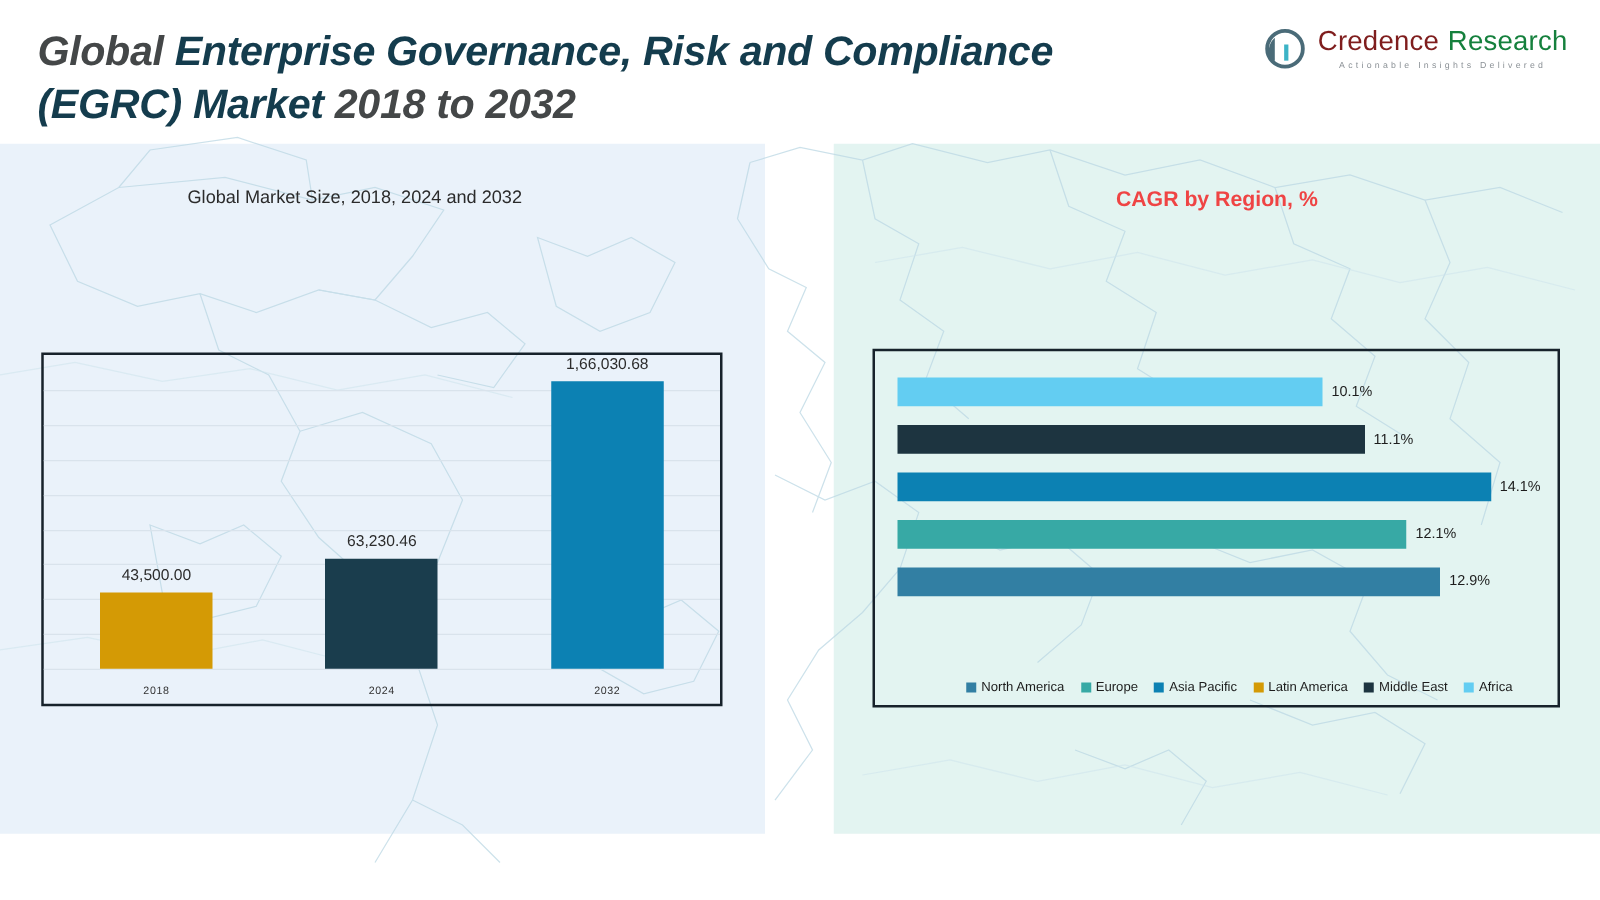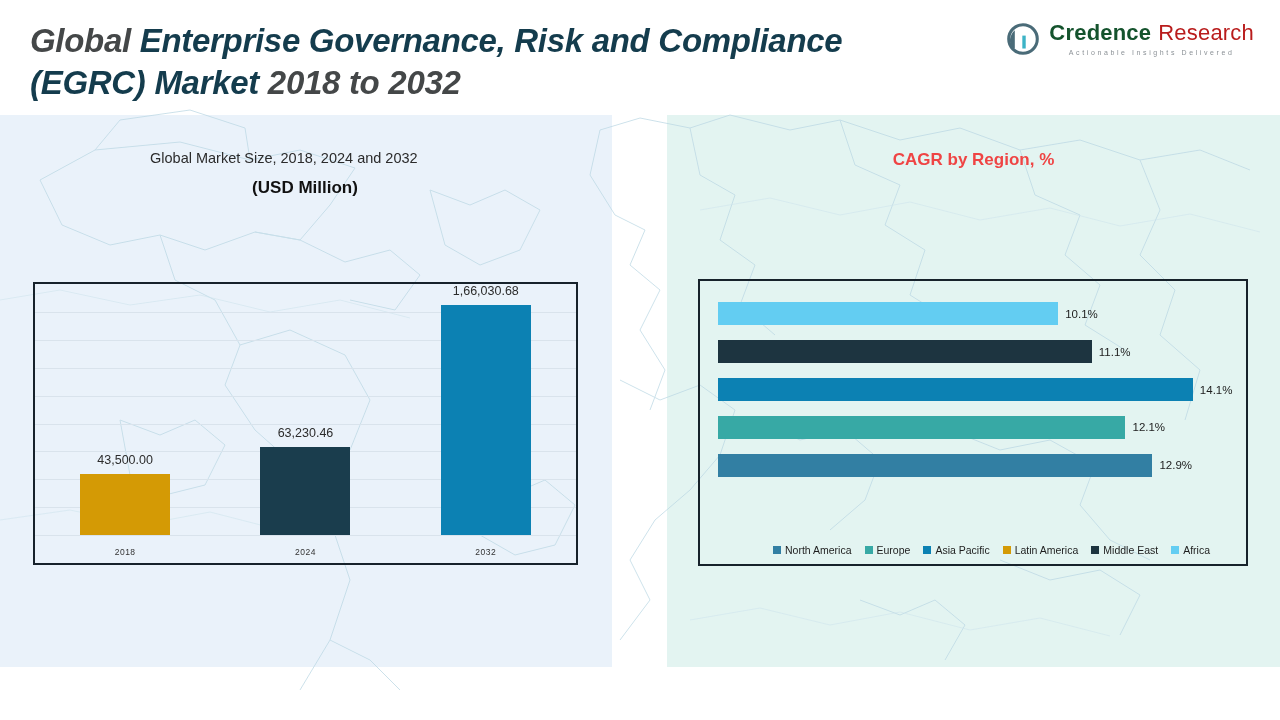--- a/index.html
+++ b/index.html
@@ -30,22 +30,22 @@
     color: #1b4050;
   }
   .title .grey { color: #444748; }
   .title .dark { color: #143c4d; }
 
   
   .logo { position: absolute; right: 26px; top: 22px; display: flex; align-items: center; gap: 9px; }
   .logo-mark { width: 34px; height: 34px; flex: 0 0 34px; }
   .logo-text { display: flex; flex-direction: column; line-height: 1; }
   .logo-row { display: flex; align-items: baseline; gap: 7px; }
-  .logo-credence { font-size: 22px; color: #14532d; letter-spacing: .2px; font-weight: bold; }
-  .logo-research { font-size: 22px; color: #b91c1c; letter-spacing: .2px; }
+  .logo-credence { font-size: 22px; color: #7f1d1d; letter-spacing: .2px; }
+  .logo-research { font-size: 22px; color: #15803d; letter-spacing: .2px; }
   .logo-tag {
     font-size: 7px; color: #8b9196; letter-spacing: 2.6px;
     margin-top: 5px; text-align: center; white-space: nowrap;
   }
 
   
   .lp-title1 {
     position: absolute; left: 150px; top: 150px;
     font-size: 14.5px; color: #2b2b2b; white-space: nowrap;
   }
@@ -155,21 +155,20 @@
         <div class="logo-row">
           <span class="logo-credence">Credence</span>
           <span class="logo-research">Research</span>
         </div>
         <div class="logo-tag">Actionable Insights Delivered</div>
       </div>
     </div>
   </div>
 
   <div class="lp-title1">Global Market Size, 2018, 2024 and 2032</div>
-  <div class="lp-title2">(USD Million)</div>
 
   <div class="chart-box-left">
     <div class="grid" id="left-grid">
         <div class="gl" style="top: 10%;"></div>
         <div class="gl" style="top: 20%;"></div>
         <div class="gl" style="top: 30%;"></div>
         <div class="gl" style="top: 40%;"></div>
         <div class="gl" style="top: 50%;"></div>
         <div class="gl" style="top: 60%;"></div>
         <div class="gl" style="top: 70%;"></div>

